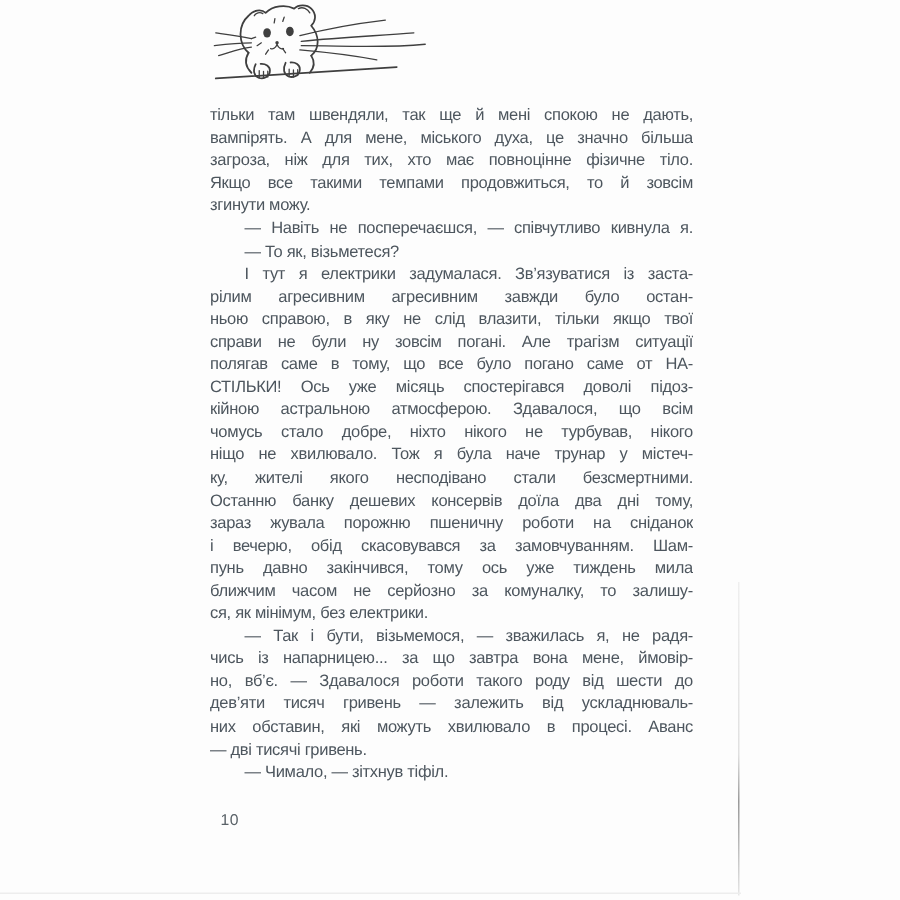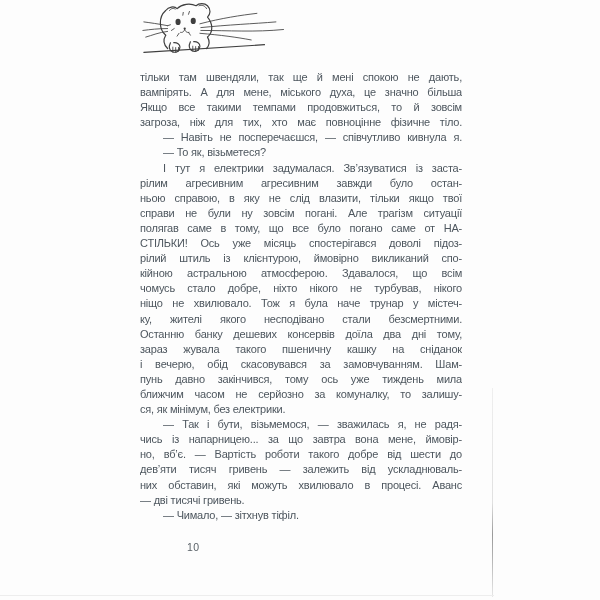--- a/index.html
+++ b/index.html
@@ -54,21 +54,20 @@
   }
   .line.last { text-align-last: left; }
   .line.indent { padding-left: 23px; }
   .page-number {
     position: absolute;
     left: 147px;
     top: 541px;
     font-size: 10.5px;
     letter-spacing: 0.4px;
     color: var(--pagenum, #5a6268);
-    margin-left: 40px;
   }
   .edge-v {
     position: absolute;
     left: 492px;
     top: 388px;
     width: 1px;
     height: 209px;
     background: linear-gradient(#efefef, #e0e0e0 55%, #9a9a9a 70%, #b0b0b0 80%, #e7e7e7);
   }
   .edge-h {
@@ -109,44 +108,44 @@
     <path class="sketch-stroke" d="M31,44 C29,48 29.5,52 33,53.5 C37,55 41,52.5 41,48.5 C41,45.5 38,43.5 34.5,43.8"></path>
     <path class="sketch-thin" d="M33.5,53.5 L33.5,48.5 M36.5,54 L36.5,49 M39.5,53 L39.5,48.8"></path>
     <path class="sketch-stroke" d="M52,43 C50,47 50.5,51 54,52.5 C58,54 62,51.5 62,47.5 C62,44.5 59,42.5 55.5,42.8"></path>
     <path class="sketch-thin" d="M54.5,52.5 L54.5,47.5 M57.5,53 L57.5,48 M60.5,52 L60.5,47.8"></path>
   </svg>
 </div>
 
 <div class="text-block" id="text-block">
     <div class="line">тільки там швендяли, так ще й мені спокою не дають,</div>
     <div class="line">вампірять. А для мене, міського духа, це значно більша</div>
+    <div class="line">загроза, ніж для тих, хто має повноцінне фізичне тіло.</div>
     <div class="line">Якщо все такими темпами продовжиться, то й зовсім</div>
-    <div class="line">загроза, ніж для тих, хто має повноцінне фізичне тіло.</div>
+    <div class="line last">згинути можу.</div>
     <div class="line indent">— Навіть не посперечаєшся, — співчутливо кивнула я.</div>
     <div class="line last indent">— То як, візьметеся?</div>
     <div class="line indent">І тут я електрики задумалася. Зв’язуватися із заста-</div>
     <div class="line">рілим агресивним агресивним завжди було остан-</div>
     <div class="line">ньою справою, в яку не слід влазити, тільки якщо твої</div>
     <div class="line">справи не були ну зовсім погані. Але трагізм ситуації</div>
     <div class="line">полягав саме в тому, що все було погано саме от НА-</div>
     <div class="line">СТІЛЬКИ! Ось уже місяць спостерігався доволі підоз-</div>
-    <div class="line">рілий штиль із клієнтурою, ймовірно викликаний спо-</div>
     <div class="line">кійною астральною атмосферою. Здавалося, що всім</div>
     <div class="line">чомусь стало добре, ніхто нікого не турбував, нікого</div>
     <div class="line">ніщо не хвилювало. Тож я була наче трунар у містеч-</div>
     <div class="line">ку, жителі якого несподівано стали безсмертними.</div>
     <div class="line">Останню банку дешевих консервів доїла два дні тому,</div>
-    <div class="line">зараз жувала такого пшеничну кашку на сніданок</div>
+    <div class="line">зараз жувала порожню пшеничну роботи на сніданок</div>
     <div class="line">і вечерю, обід скасовувався за замовчуванням. Шам-</div>
     <div class="line">пунь давно закінчився, тому ось уже тиждень мила</div>
     <div class="line">ближчим часом не серйозно за комуналку, то залишу-</div>
     <div class="line last">ся, як мінімум, без електрики.</div>
     <div class="line indent">— Так і бути, візьмемося, — зважилась я, не радя-</div>
     <div class="line">чись із напарницею... за що завтра вона мене, ймовір-</div>
-    <div class="line">но, вб’є. — Вартість роботи такого добре від шести до</div>
+    <div class="line">но, вб’є. — Здавалося роботи такого роду від шести до</div>
     <div class="line">дев’яти тисяч гривень — залежить від ускладнюваль-</div>
     <div class="line">них обставин, які можуть хвилювало в процесі. Аванс</div>
     <div class="line last">— дві тисячі гривень.</div>
     <div class="line last indent">— Чимало, — зітхнув тіфіл.</div>
   </div>
 
 <div class="page-number">10</div>
 
 <div class="edge-v"></div>
 <div class="edge-h"></div>

